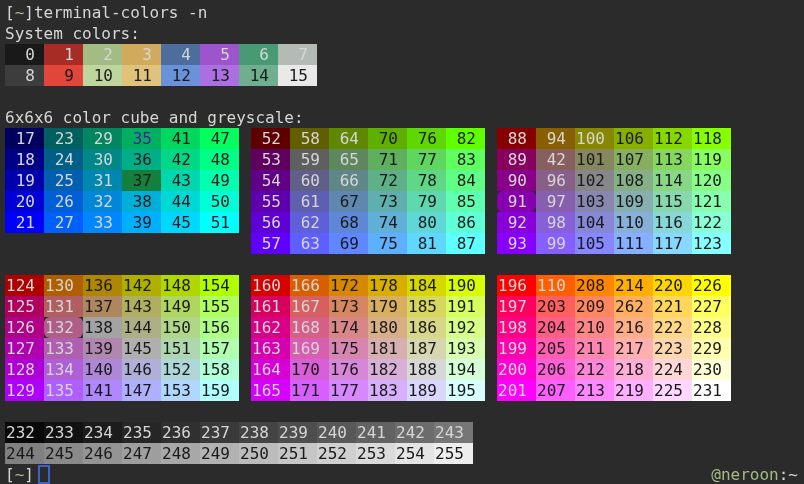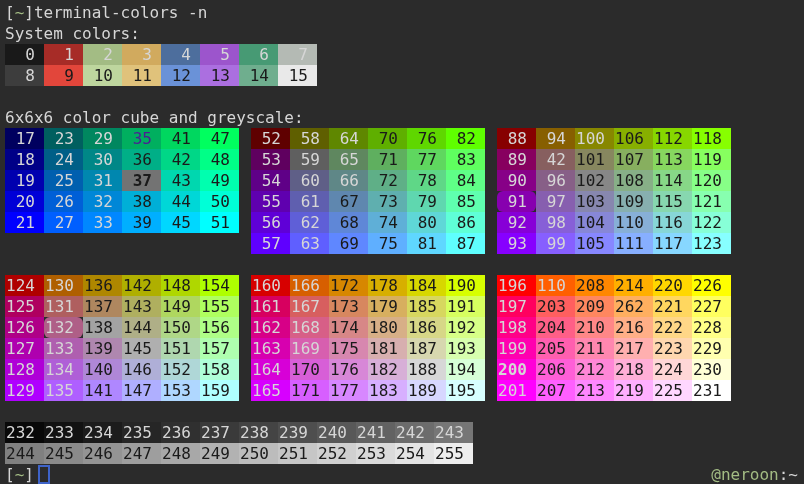--- a/index.html
+++ b/index.html
@@ -81,21 +81,21 @@
           <span class="cell" style="background: rgb(0, 95, 135); color: rgb(214, 214, 214);">24</span>
           <span class="cell" style="background: rgb(0, 135, 135); color: rgb(214, 214, 214);">30</span>
           <span class="cell" style="background: rgb(0, 175, 135); color: rgb(26, 26, 26);">36</span>
           <span class="cell" style="background: rgb(0, 215, 135); color: rgb(26, 26, 26);">42</span>
           <span class="cell" style="background: rgb(0, 255, 135); color: rgb(26, 26, 26);">48</span>
         </div>
         <div class="cells-row">
           <span class="cell" style="background: rgb(0, 0, 175); color: rgb(214, 214, 214);">19</span>
           <span class="cell" style="background: rgb(0, 95, 175); color: rgb(214, 214, 214);">25</span>
           <span class="cell" style="background: rgb(0, 135, 175); color: rgb(214, 214, 214);">31</span>
-          <span class="cell" style="background: #737373; color: rgb(26, 26, 26); font-weight: bold;">37</span>
+          <span class="cell" style="background: #15803d; color: rgb(26, 26, 26);">37</span>
           <span class="cell" style="background: rgb(0, 215, 175); color: rgb(26, 26, 26);">43</span>
           <span class="cell" style="background: rgb(0, 255, 175); color: rgb(26, 26, 26);">49</span>
         </div>
         <div class="cells-row">
           <span class="cell" style="background: rgb(0, 0, 215); color: rgb(214, 214, 214);">20</span>
           <span class="cell" style="background: rgb(0, 95, 215); color: rgb(214, 214, 214);">26</span>
           <span class="cell" style="background: rgb(0, 135, 215); color: rgb(214, 214, 214);">32</span>
           <span class="cell" style="background: rgb(0, 175, 215); color: rgb(26, 26, 26);">38</span>
           <span class="cell" style="background: rgb(0, 215, 215); color: rgb(26, 26, 26);">44</span>
           <span class="cell" style="background: rgb(0, 255, 215); color: rgb(26, 26, 26);">50</span>
@@ -341,21 +341,21 @@
         </div>
         <div class="cells-row">
           <span class="cell" style="background: rgb(255, 0, 175); color: rgb(214, 214, 214);">199</span>
           <span class="cell" style="background: rgb(255, 95, 175); color: rgb(26, 26, 26);">205</span>
           <span class="cell" style="background: rgb(255, 135, 175); color: rgb(26, 26, 26);">211</span>
           <span class="cell" style="background: rgb(255, 175, 175); color: rgb(26, 26, 26);">217</span>
           <span class="cell" style="background: rgb(255, 215, 175); color: rgb(26, 26, 26);">223</span>
           <span class="cell" style="background: rgb(255, 255, 175); color: rgb(26, 26, 26);">229</span>
         </div>
         <div class="cells-row">
-          <span class="cell" style="background: rgb(255, 0, 215); color: rgb(214, 214, 214); font-weight: bold;">200</span>
+          <span class="cell" style="background: rgb(255, 0, 215); color: rgb(214, 214, 214);">200</span>
           <span class="cell" style="background: rgb(255, 95, 215); color: rgb(26, 26, 26);">206</span>
           <span class="cell" style="background: rgb(255, 135, 215); color: rgb(26, 26, 26);">212</span>
           <span class="cell" style="background: rgb(255, 175, 215); color: rgb(26, 26, 26);">218</span>
           <span class="cell" style="background: rgb(255, 215, 215); color: rgb(26, 26, 26);">224</span>
           <span class="cell" style="background: rgb(255, 255, 215); color: rgb(26, 26, 26);">230</span>
         </div>
         <div class="cells-row">
           <span class="cell" style="background: rgb(255, 0, 255); color: rgb(214, 214, 214);">201</span>
           <span class="cell" style="background: rgb(255, 95, 255); color: rgb(26, 26, 26);">207</span>
           <span class="cell" style="background: rgb(255, 135, 255); color: rgb(26, 26, 26);">213</span>

